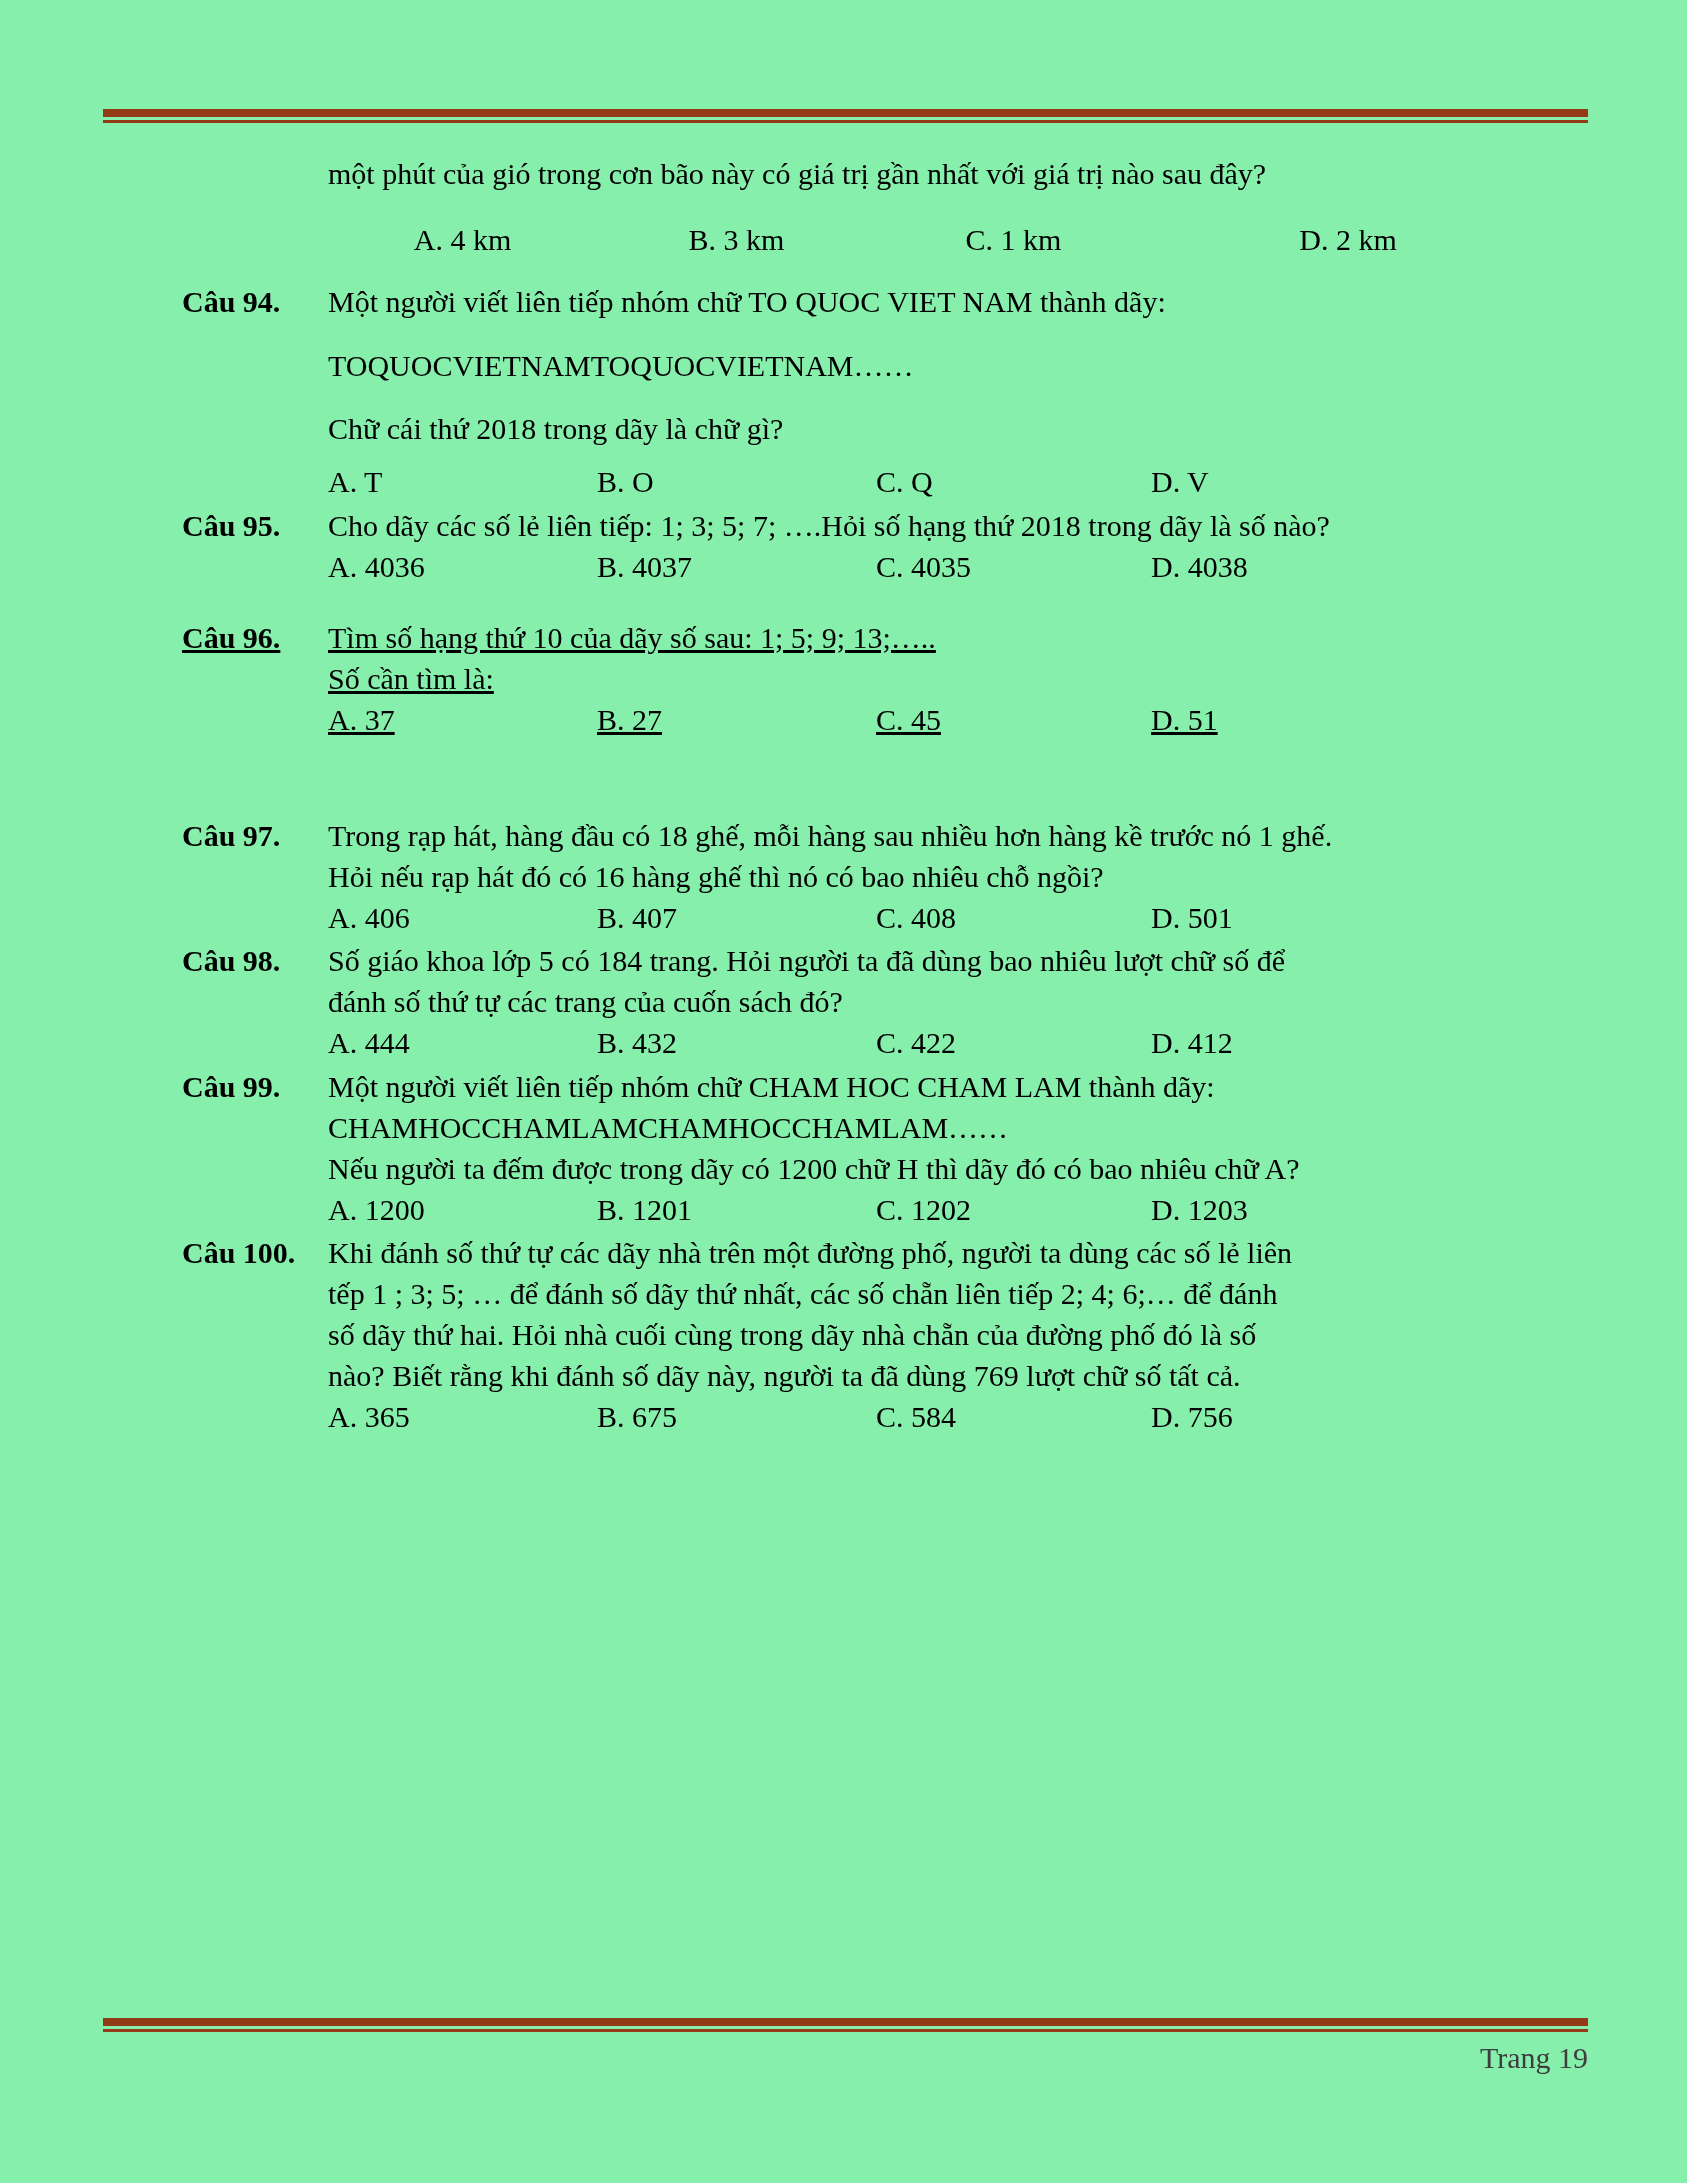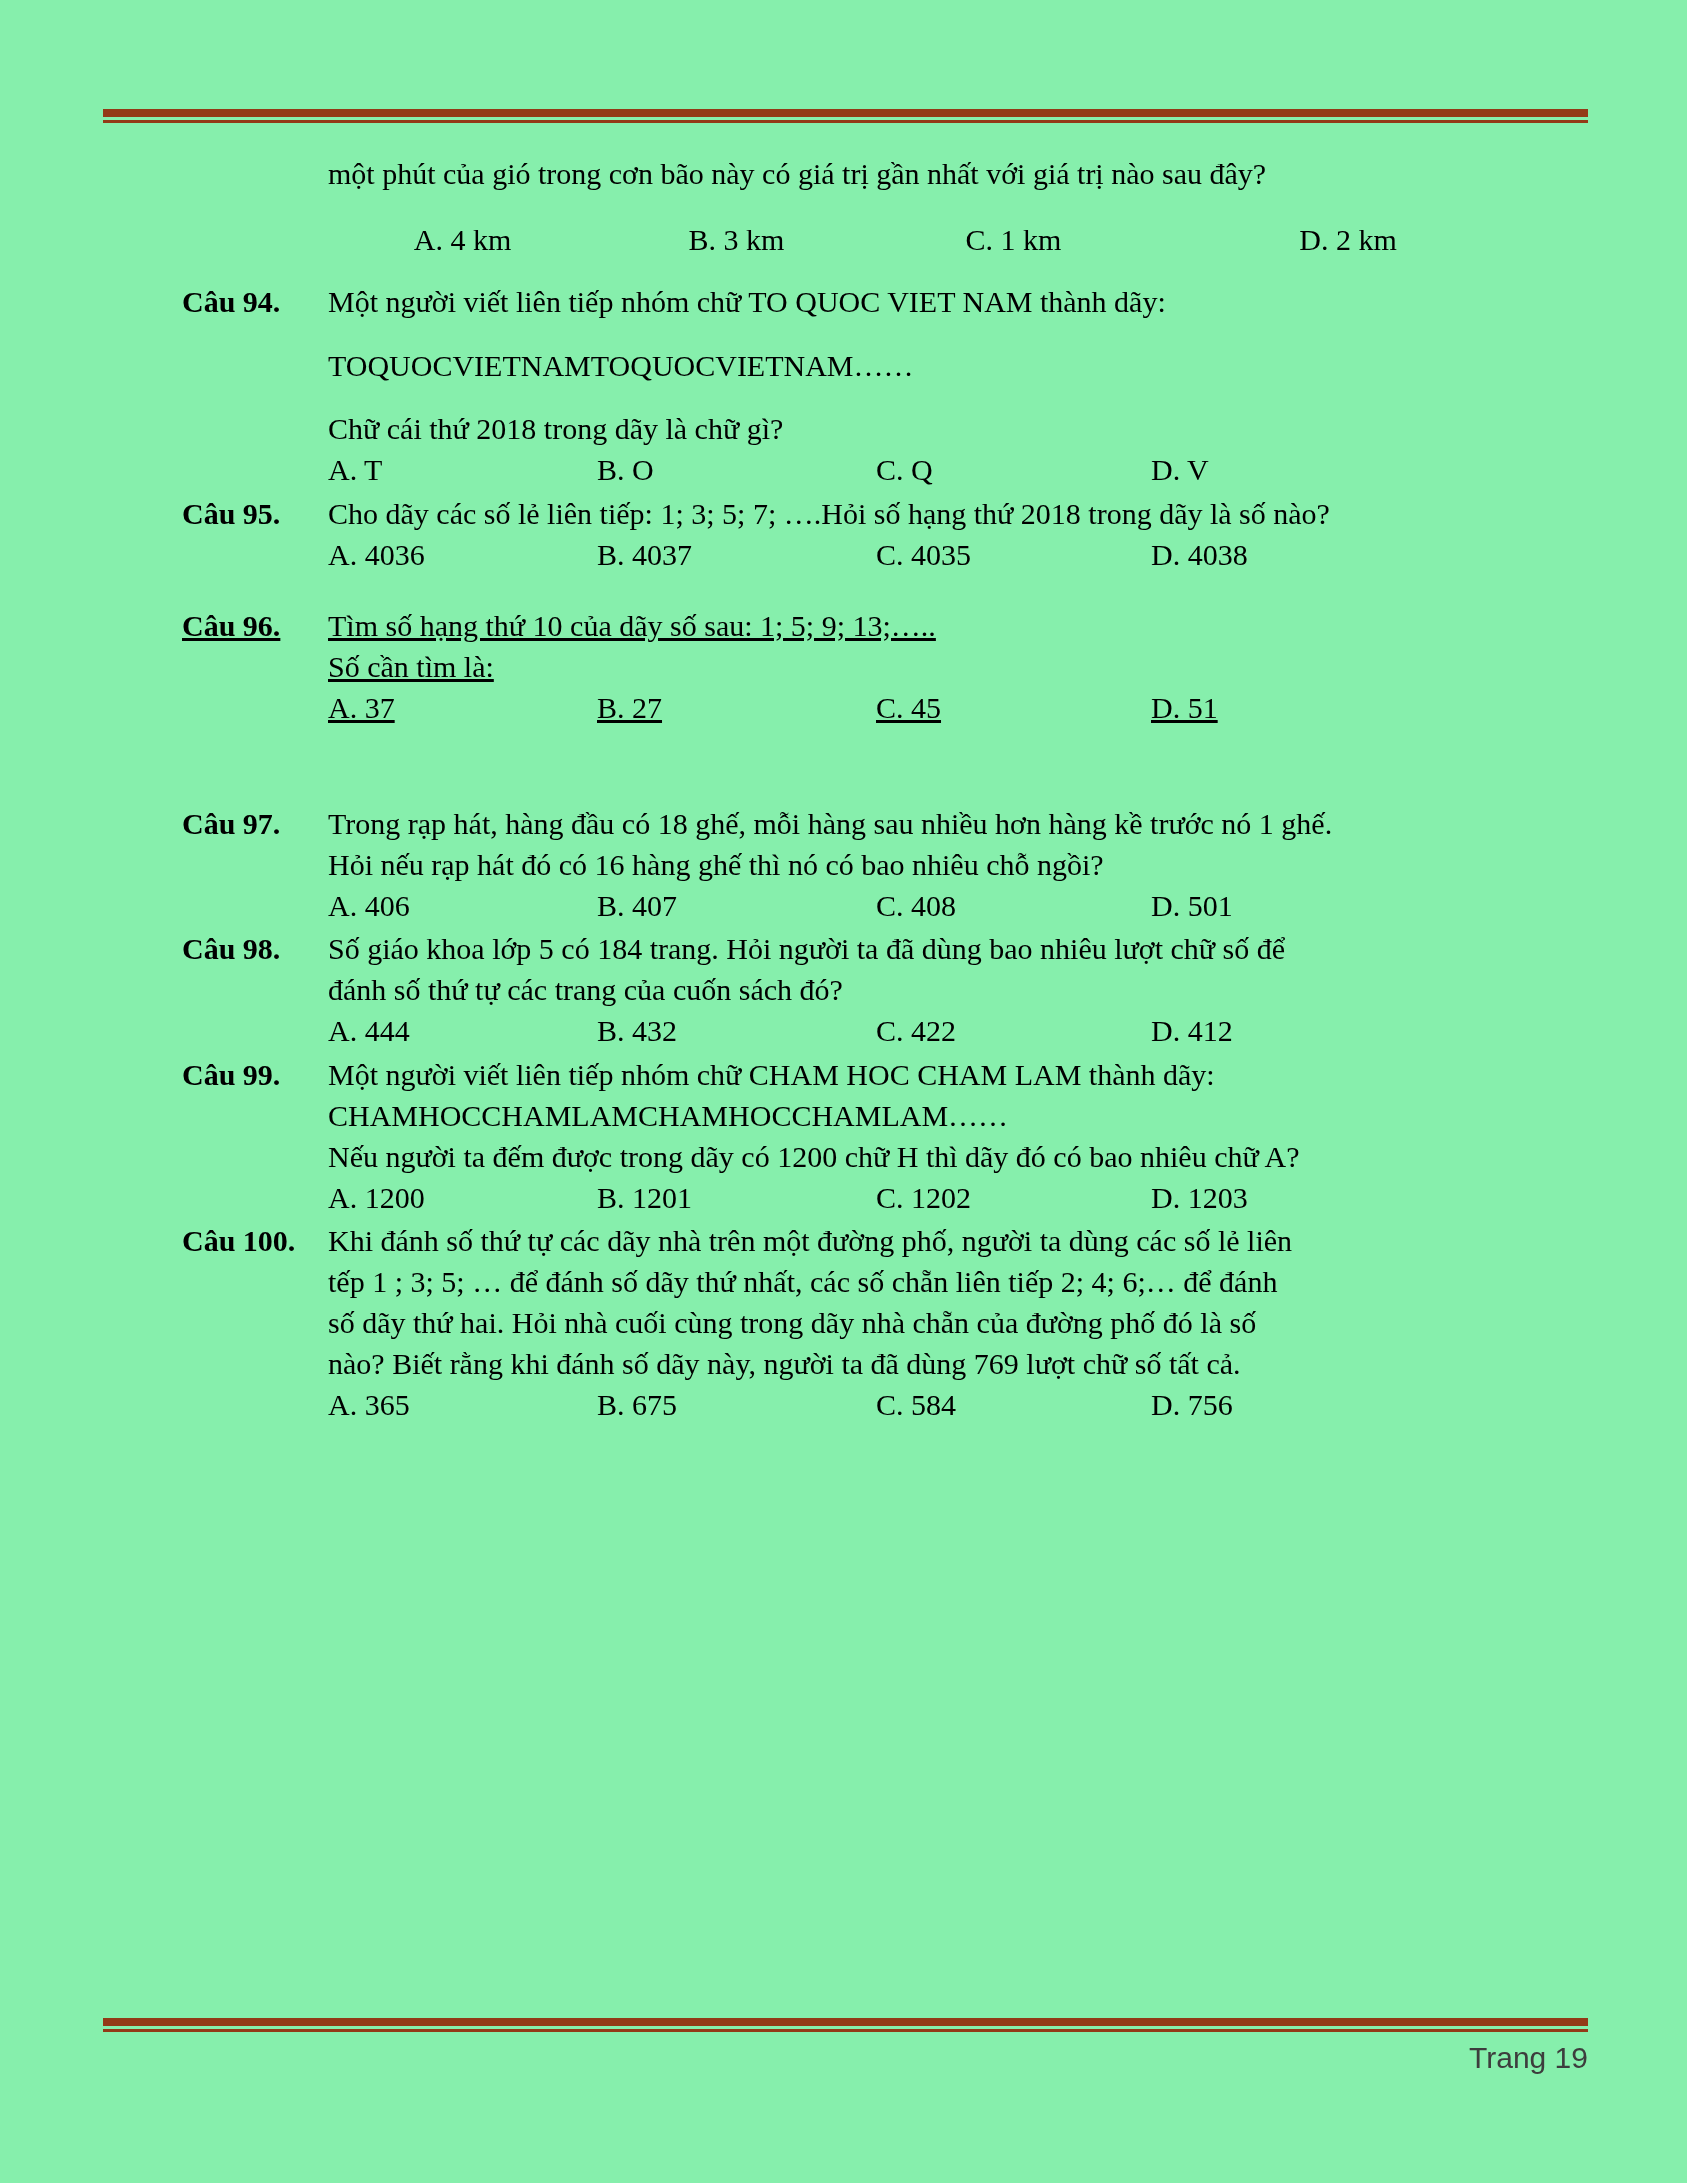--- a/index.html
+++ b/index.html
@@ -59,21 +59,21 @@
   .options {
     display: grid;
     grid-template-columns: 269px 279px 275px 1fr;
     white-space: nowrap;
   }
   .option { white-space: nowrap; }
   .page-number {
     position: absolute;
     top: 2041px;
     right: 99px;
-    font-family: Liberation Sans, sans-serif;
+    font-family: Liberation Serif, serif;
     font-size: 30px;
     color: #3d3d3d;
     text-align: right;
   }
 </style>
 </head>
 <body>
 
 <div class="page">
 
@@ -95,21 +95,21 @@
               <div class="option">D. 2 km</div>
             </div>
           </div>
         </div>
         <div class="question" style="margin-top: 21px;">
           <div class="qlabel">Câu 94.</div>
           <div class="qbody">
             <div class="qline" style="margin-bottom: 22.5px;">Một người viết liên tiếp nhóm chữ TO QUOC VIET NAM thành dãy:</div>
             <div class="qline" style="margin-bottom: 22.5px;">TOQUOCVIETNAMTOQUOCVIETNAM……</div>
             <div class="qline">Chữ cái thứ 2018 trong dãy là chữ gì?</div>
-            <div class="options" style="margin-top: 0px;">
+            <div class="options" style="margin-top: 12px;">
               <div class="option">A. T</div>
               <div class="option">B. O</div>
               <div class="option">C. Q</div>
               <div class="option">D. V</div>
             </div>
           </div>
         </div>
         <div class="question" style="margin-top: 2.6px;">
           <div class="qlabel">Câu 95.</div>
           <div class="qbody">

